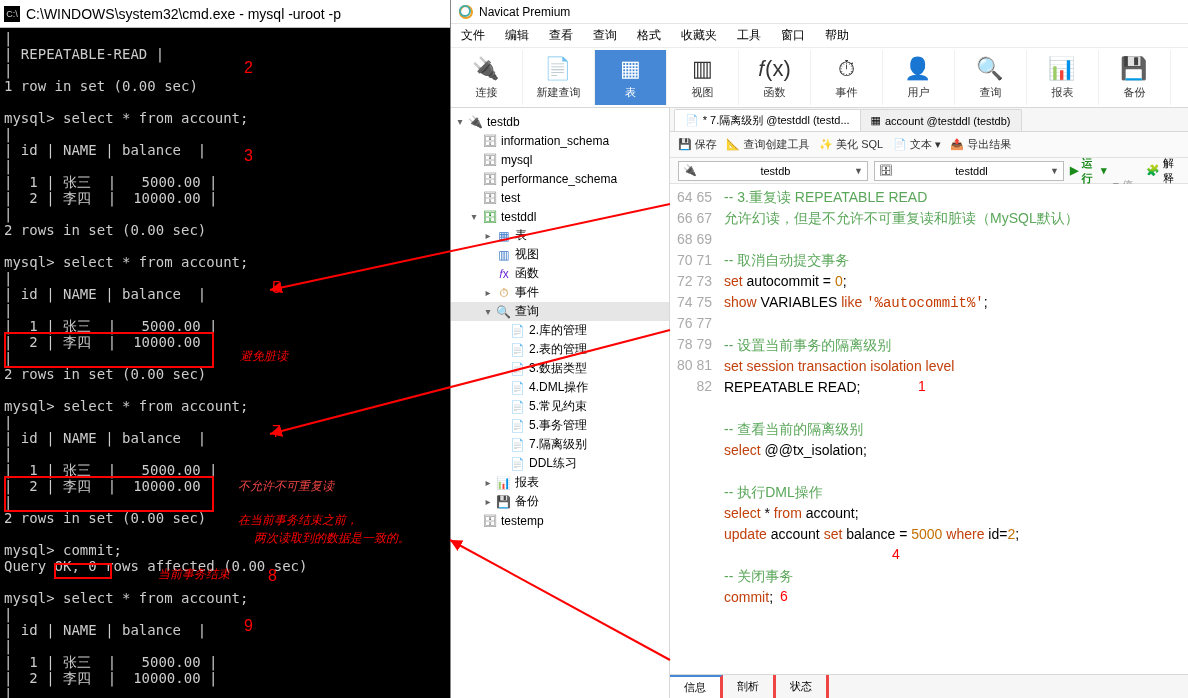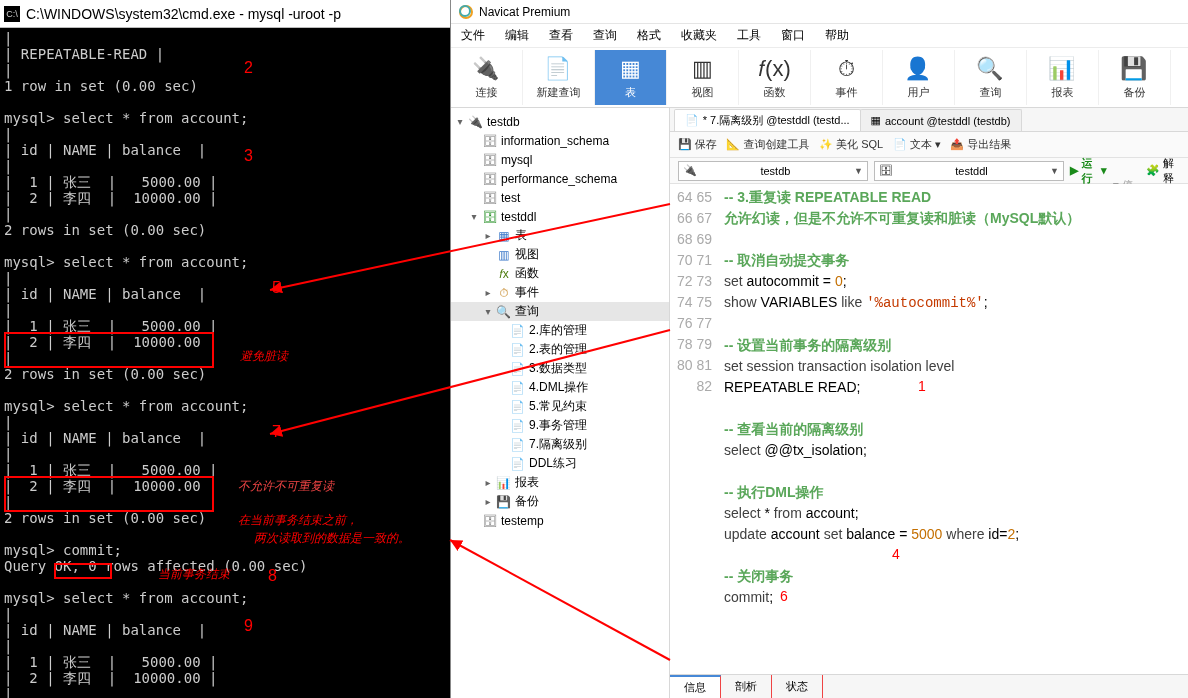--- a/index.html
+++ b/index.html
@@ -39,23 +39,23 @@
   .subbar { height:26px; display:flex; align-items:center; gap:10px; padding:0 8px; background:#fafafa; border-bottom:1px solid #e2e2e2; font-size:11px; color:#333;}
   .sbi { display:flex; align-items:center; gap:3px;}
   .sel-row { height:26px; display:flex; align-items:center; gap:6px; padding:0 8px; background:#fafafa; border-bottom:1px solid #e2e2e2; font-size:11px;}
   .combo { height:20px; min-width:190px; border:1px solid #bcbcbc; background:#fff; display:flex; align-items:center; padding:0 4px; justify-content:space-between;}
   .combo .cd { color:#555; font-size:9px;}
   .run { display:flex; align-items:center; gap:3px; color:#1a8a1a; font-weight:bold;}
   .stop { color:#999;margin-top:44px;}
   .editor { flex:1; display:flex; overflow:hidden; background:#fff; font-family:Consolas,"Courier New",monospace; font-size:14px;}
   .gut { width:50px; text-align:right; color:#aaa; padding:3px 8px 0 0; line-height:21px; user-select:none;}
   .code { flex:1; padding:3px 0 0 4px; line-height:21px; white-space:pre; color:#000;}
-  .code .kw { color:#404040;} .code .cm { color:#5aa75a;font-weight:bold;} .code .num2 { color:#c46f00;} .code .str { color:#c43a00;font-family:Liberation Mono, monospace;}
+  .code .kw { color:#c2410c;} .code .cm { color:#5aa75a;} .code .num2 { color:#c46f00;} .code .str { color:#c43a00;font-family:Liberation Mono, monospace;}
   .bot-tabs { height:24px; display:flex; align-items:center; border-top:1px solid #d8d8d8; background:#f6f6f6;}
-  .btab { padding:0 14px; height:23px; display:flex; align-items:center; font-size:11px; border-right:1px solid #ef4444;}
+  .btab { padding:0 14px; height:23px; display:flex; align-items:center; font-size:11px; border-right:3px solid #ef4444;}
   .btab.active { background:#fff; border-top:2px solid #4688d6;}
   .rnum { position:absolute; color:red; font-family:Arial; font-size:14px; z-index:5;}
 </style>
 </head>
 <body>
 
 <div class="left">
   <div class="left-title">
     <div class="ico">C:\</div>
     <span>C:\WINDOWS\system32\cmd.exe - mysql  -uroot -p</span>
@@ -219,21 +219,21 @@
           <span class="ti" style="color:#3b78c9">▦</span>
           <span>表</span>
         </div>
         <div class="tree-row ind2">
           <span class="exp"></span>
           <span class="ti" style="color:#3b78c9">▥</span>
           <span>视图</span>
         </div>
         <div class="tree-row ind2">
           <span class="exp"></span>
-          <span class="ti" style="color:#4d7c0f">𝑓x</span>
+          <span class="ti" style="color:#6d28d9">𝑓x</span>
           <span>函数</span>
         </div>
         <div class="tree-row ind2">
           <span class="exp">▸</span>
           <span class="ti" style="color:#c78b2e">⏱</span>
           <span>事件</span>
         </div>
         <div class="tree-row ind2 sel">
           <span class="exp">▾</span>
           <span class="ti" style="color:#c78b2e">🔍</span>
@@ -260,21 +260,21 @@
           <span>4.DML操作</span>
         </div>
         <div class="tree-row ind3">
           <span class="exp"></span>
           <span class="ti" style="color:#3b78c9">📄</span>
           <span>5.常见约束</span>
         </div>
         <div class="tree-row ind3">
           <span class="exp"></span>
           <span class="ti" style="color:#3b78c9">📄</span>
-          <span>9.事务管理</span>
+          <span>5.事务管理</span>
         </div>
         <div class="tree-row ind3">
           <span class="exp"></span>
           <span class="ti" style="color:#3b78c9">📄</span>
           <span>7.隔离级别</span>
         </div>
         <div class="tree-row ind3">
           <span class="exp"></span>
           <span class="ti" style="color:#3b78c9">📄</span>
           <span>DDL练习</span>

